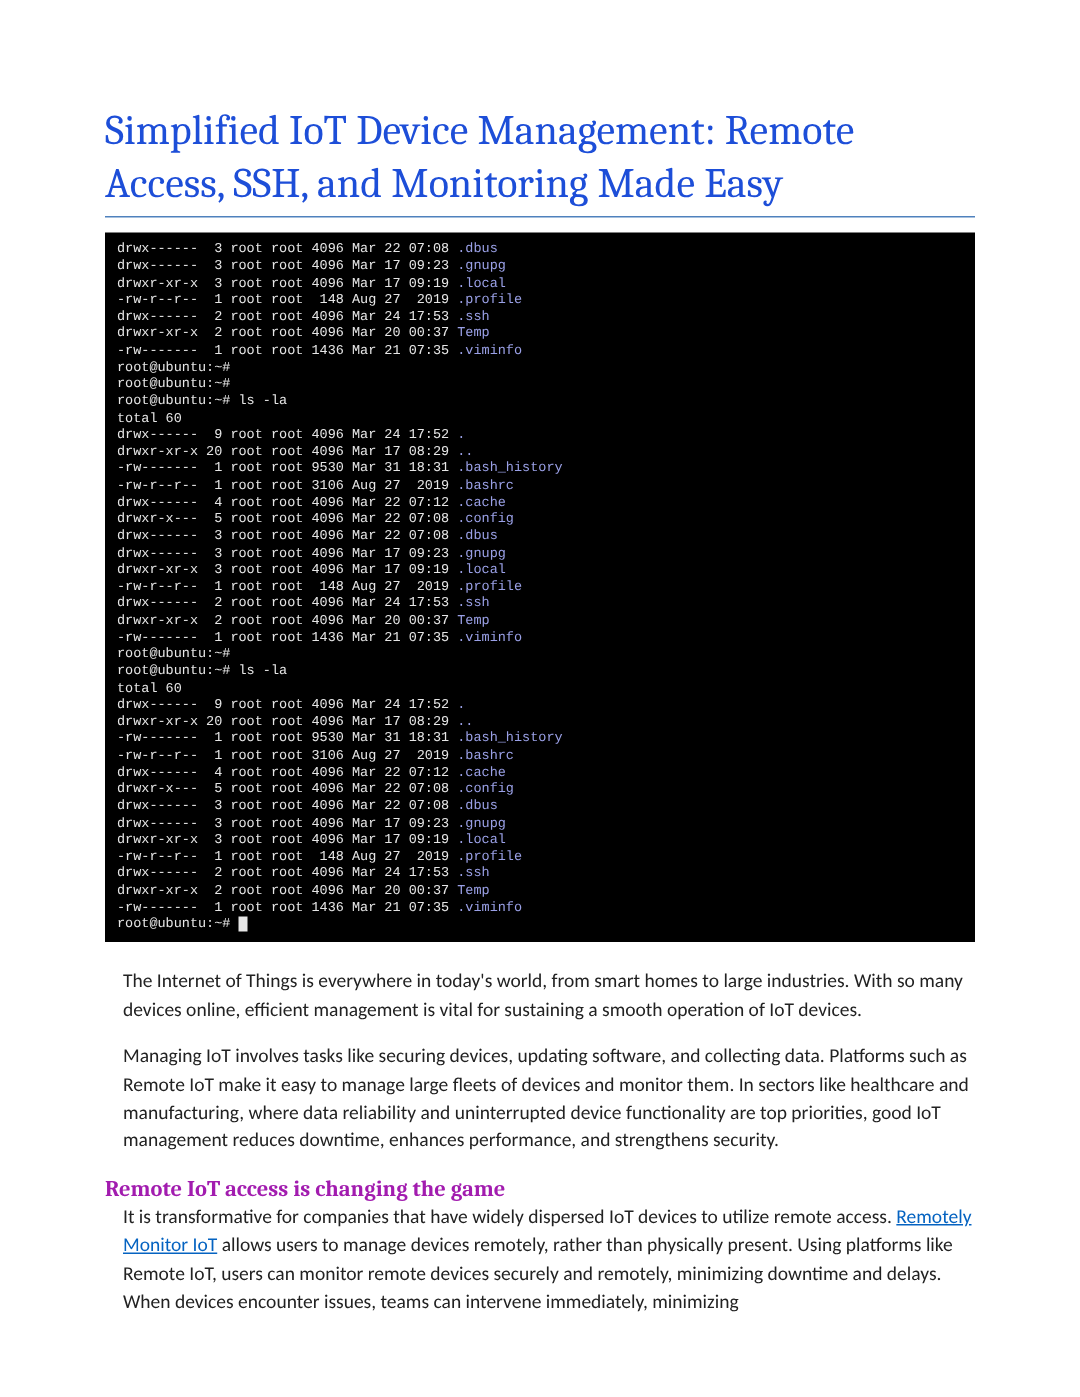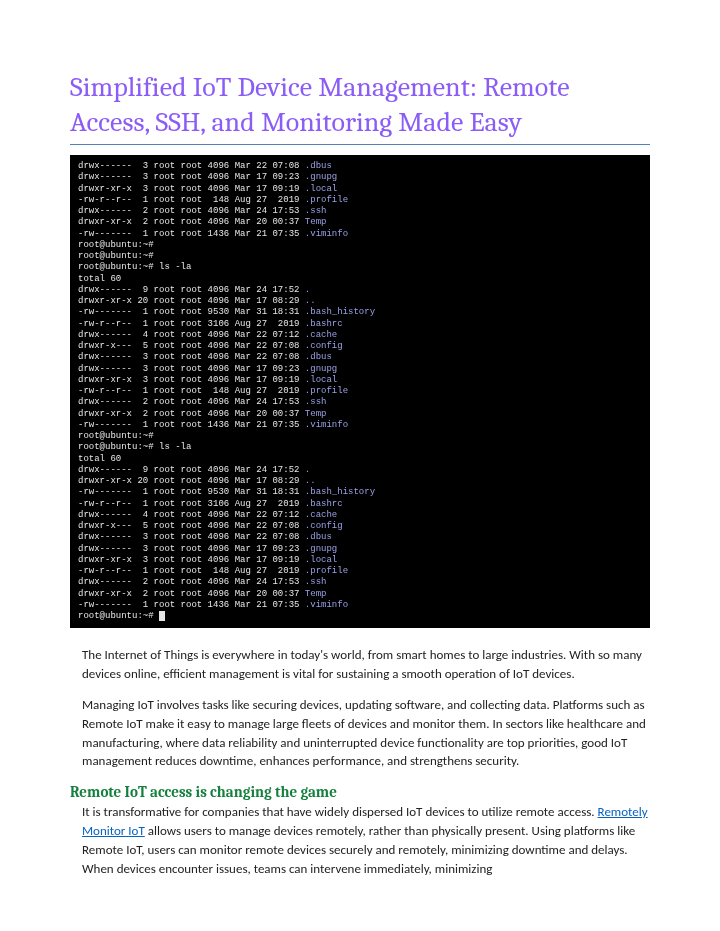--- a/index.html
+++ b/index.html
@@ -9,21 +9,21 @@
     background: #fff;
     color: #222;
     width: 720px;
     box-sizing: border-box;
   }
   h1.title {
     font-family: Cambria, Georgia, serif;
     font-weight: 400;
     font-size: 28px;
     line-height: 1.25;
-    color: #8b5cf6;
+    color: #1d4ed8;
     margin: 0 0 6px 0;
     border-bottom: 1px solid #4f81bd;
     padding-bottom: 4px;
   }
   .terminal {
     background: #000;
     color: #e6e6e6;
     font-family: "Courier New", monospace;
     font-size: 9px;
     line-height: 1.25;
@@ -36,21 +36,21 @@
   p.body {
     font-size: 13px;
     line-height: 1.45;
     margin: 0 0 12px 12px;
     color: #222;
   }
   h2.section {
     font-family: Cambria, Georgia, serif;
     font-weight: 700;
     font-size: 15px;
-    color: #15803d;
+    color: #a21caf;
     margin: 8px 0 2px 0;
   }
   a.link {
     color: #0563c1;
     text-decoration: underline;
   }
   .cursor {
     display: inline-block;
     width: 6px;
     height: 10px;

